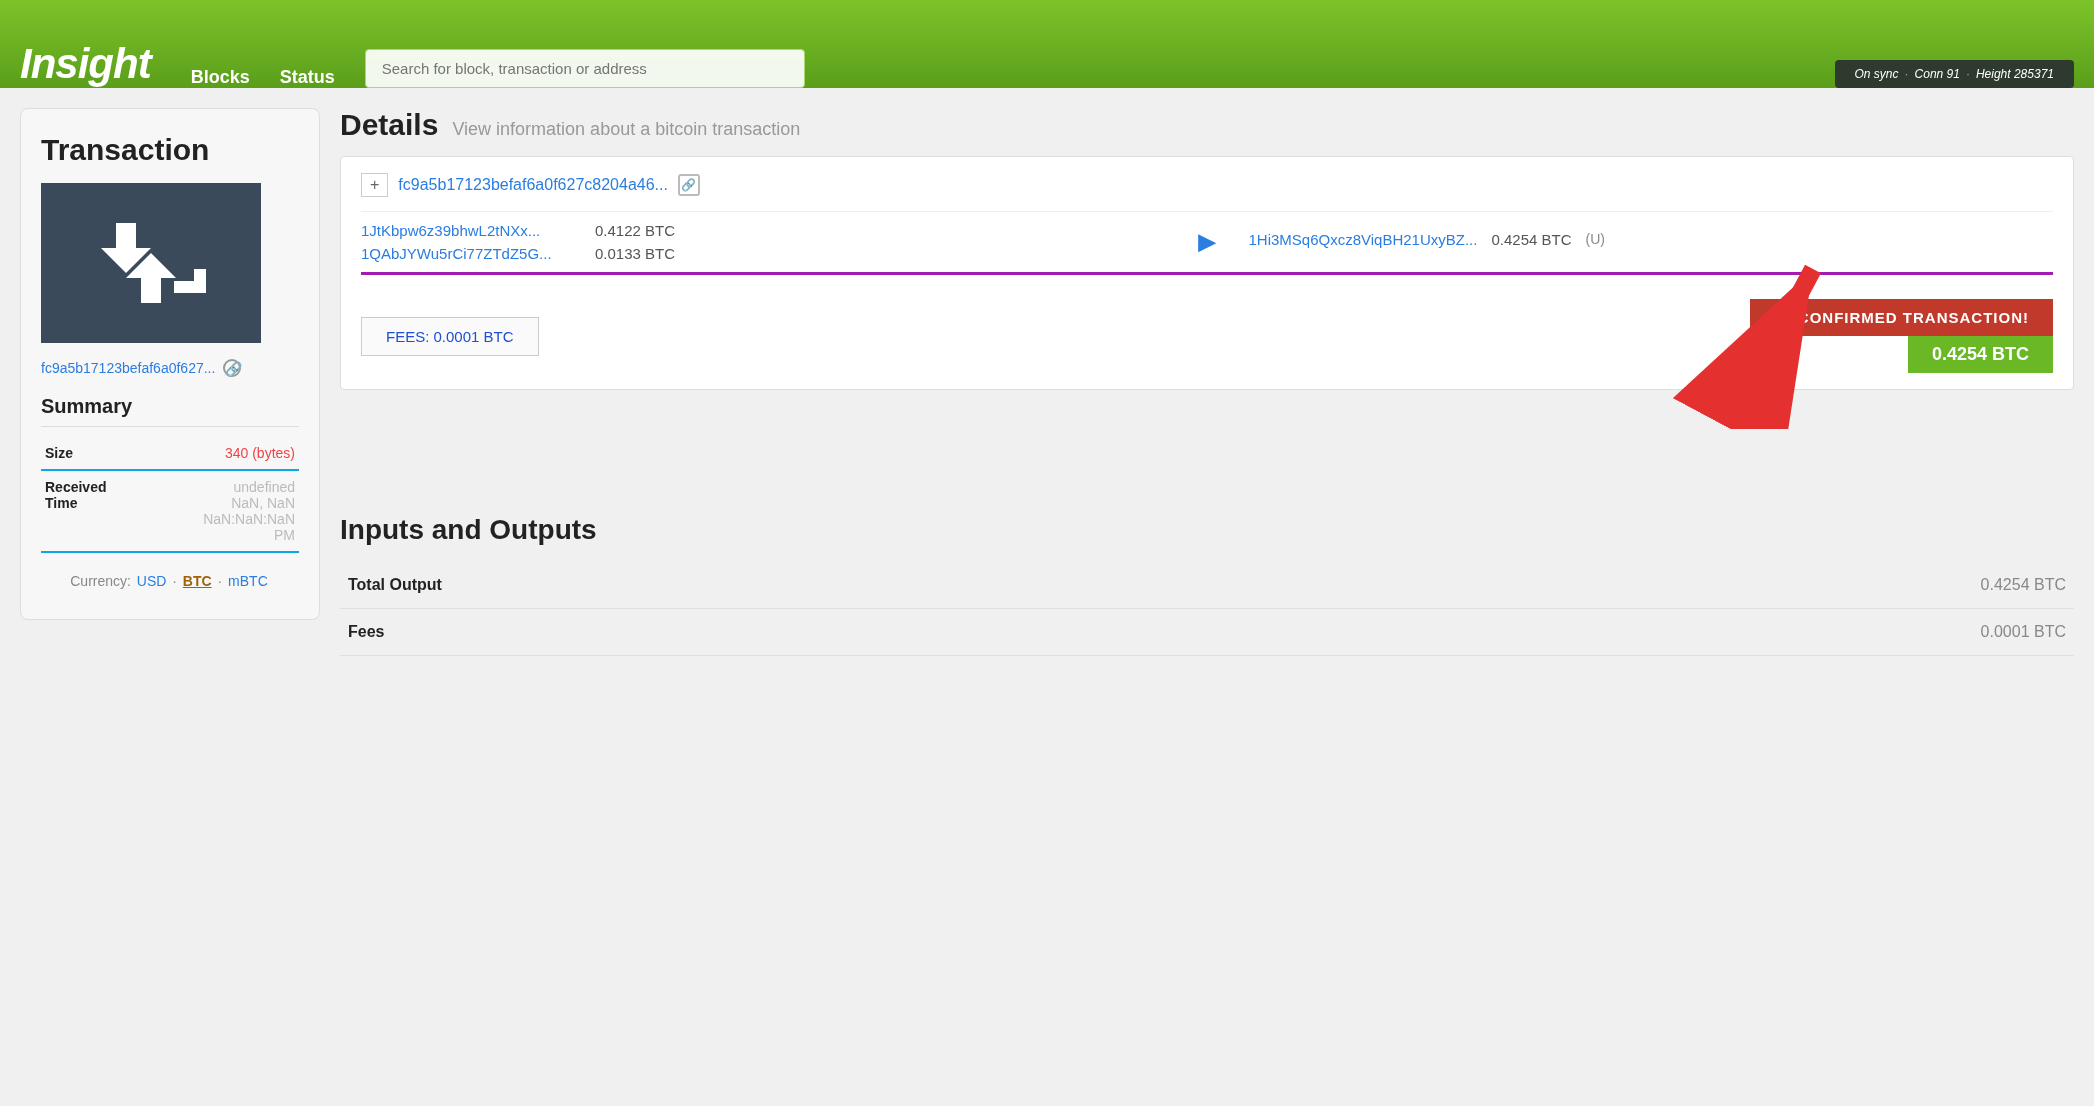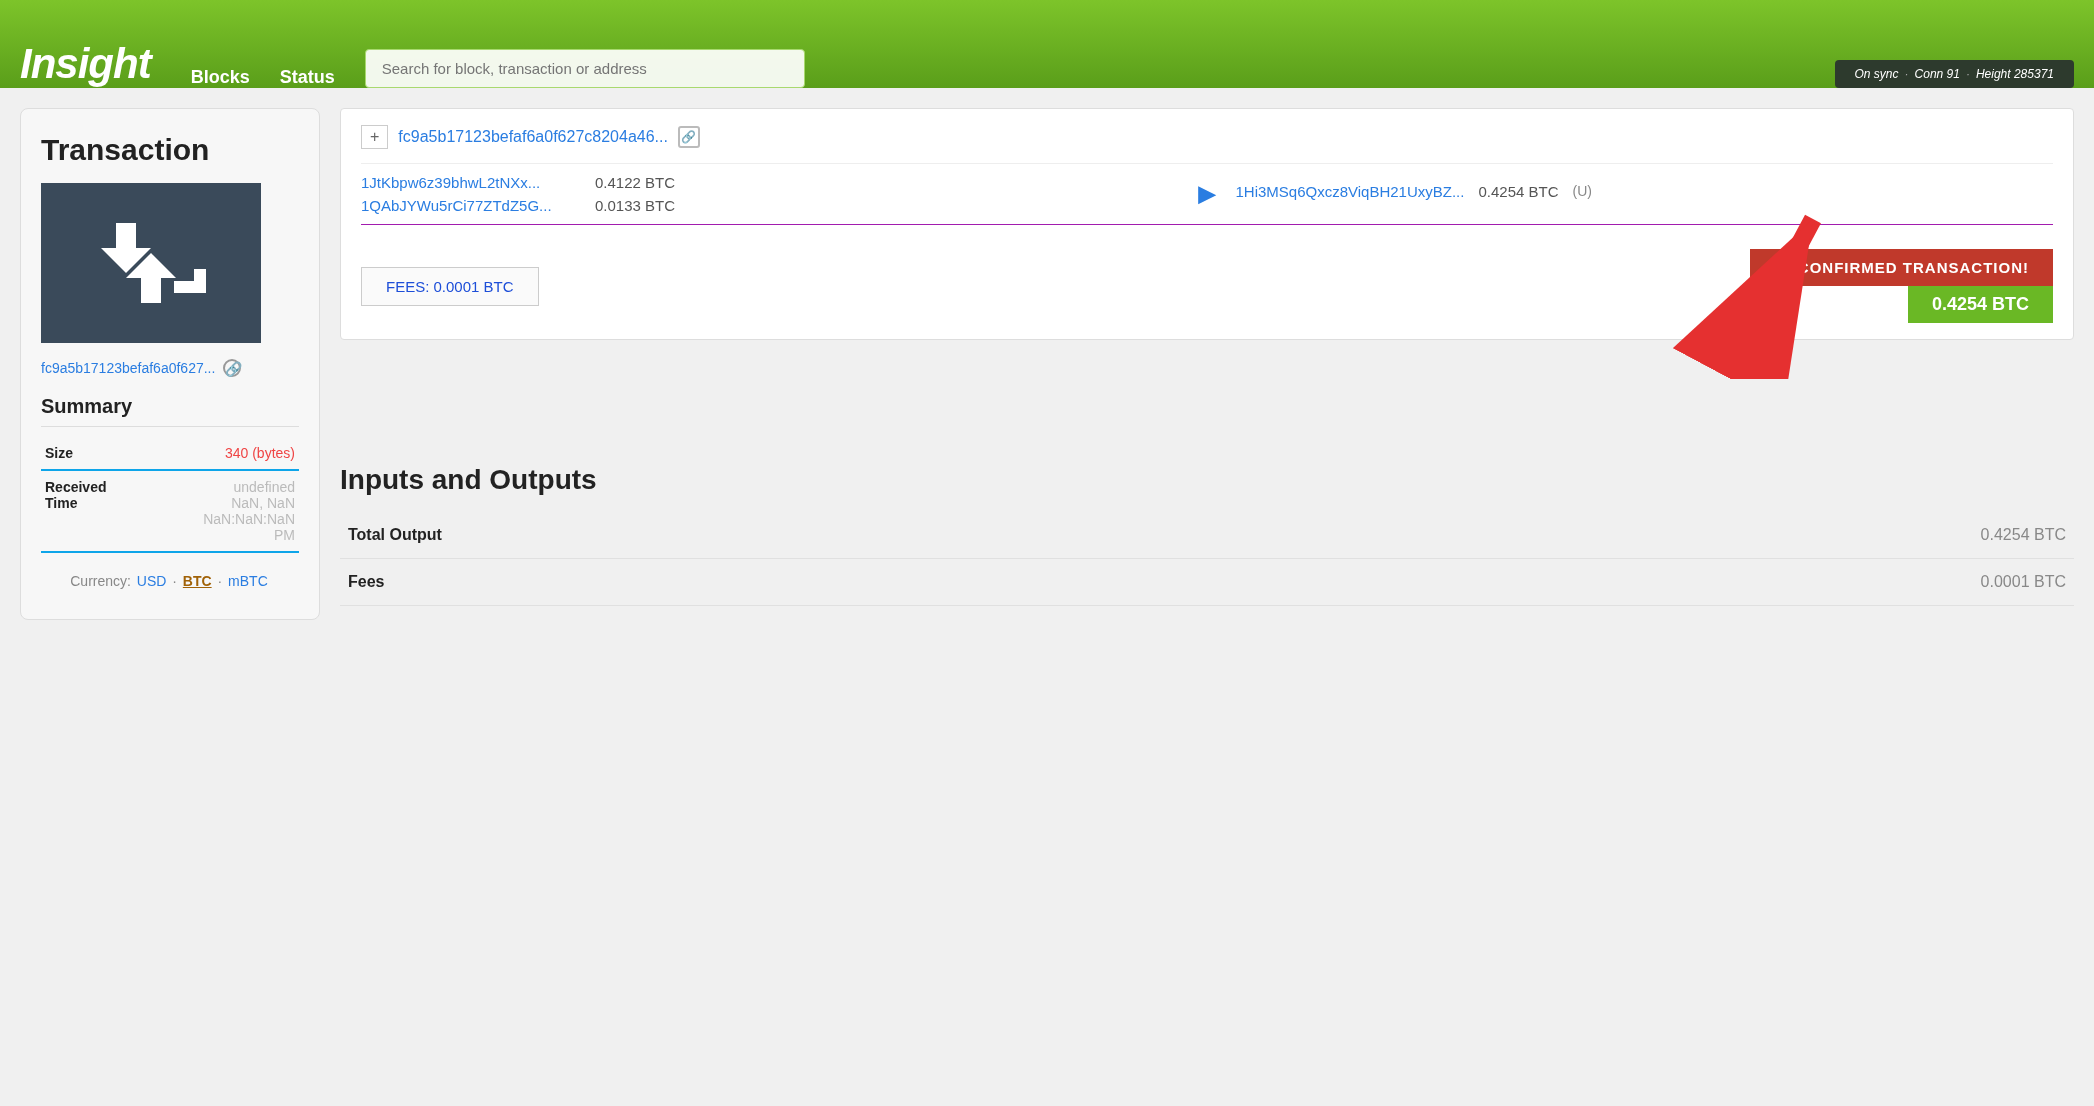--- a/index.html
+++ b/index.html
@@ -180,22 +180,22 @@
       align-items: center;
       justify-content: center;
       color: #bbb;
       font-size: 12px;
     }
 
     .tx-io-row {
       display: flex;
       align-items: center;
       padding: 10px 0;
-      border-bottom: 1px solid #a21caf;
-      gap: 0;
+      border-bottom: 3px solid #a21caf;
+      gap: 13px;
     }
     .tx-inputs { flex: 1; }
     .tx-input-item {
       display: flex;
       align-items: center;
       gap: 14px;
       margin-bottom: 6px;
     }
     .tx-input-item:last-child { margin-bottom: 0; }
     .tx-addr { color: #2a7de1; font-size: 15px; min-width: 220px; }
@@ -320,20 +320,24 @@
     <div class="currency-row">
       <span>Currency:</span>
       <a>USD</a> ·
       <a class="active">BTC</a> ·
       <a>mBTC</a>
     </div>
   </aside>
 
   <div class="content">
 
+    <div class="details-header">
+      <span class="details-title">Details</span>
+      <span class="details-subtitle">View information about a bitcoin transaction</span>
+    </div>
 
     <div class="tx-card">
 
       <div class="tx-card-header">
         <button class="tx-card-plus">+</button>
         <a class="tx-card-hash">fc9a5b17123befaf6a0f627c8204a46...</a>
         <div class="clip-icon">🔗</div>
       </div>
 
       <div class="tx-io-row">

